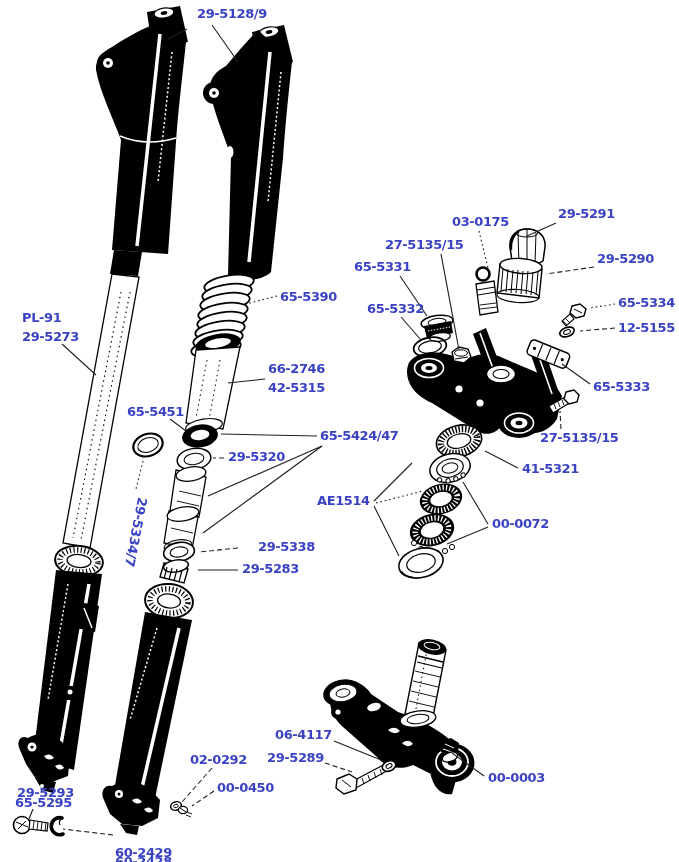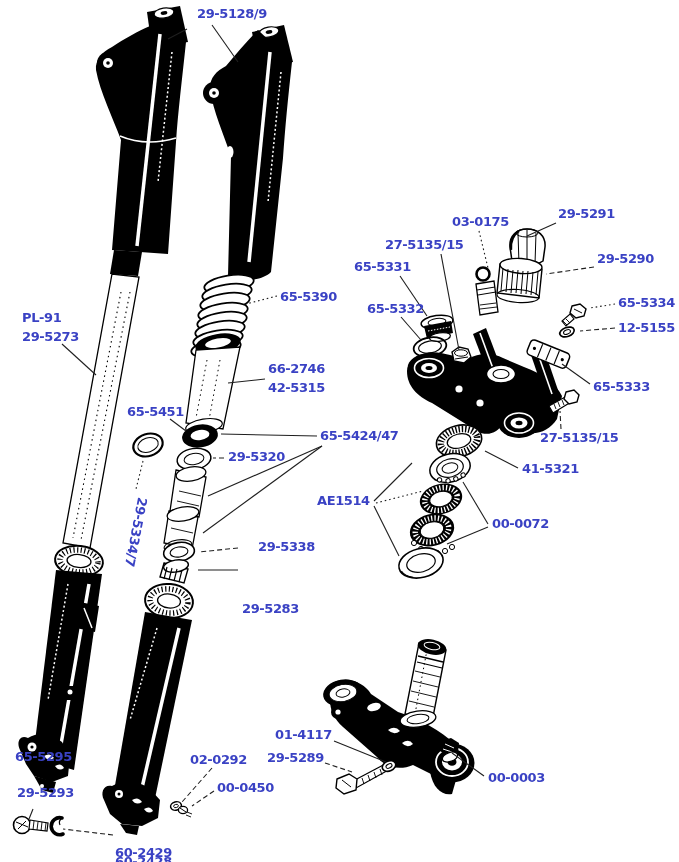--- a/index.html
+++ b/index.html
@@ -407,27 +407,27 @@
       <div class="part-label" style="left: 22px; top: 311px;">PL-91</div>
       <div class="part-label" style="left: 22px; top: 330px;">29-5273</div>
       <div class="part-label" style="left: 268px; top: 362px;">66-2746</div>
       <div class="part-label" style="left: 268px; top: 381px;">42-5315</div>
       <div class="part-label" style="left: 127px; top: 405px;">65-5451</div>
       <div class="part-label" style="left: 320px; top: 429px;">65-5424/47</div>
       <div class="part-label" style="left: 228px; top: 450px;">29-5320</div>
       <div class="part-label" style="left: 136px; top: 532px; transform: translate(-50%, -50%) rotate(101deg);">29-5334/7</div>
       <div class="part-label" style="left: 317px; top: 494px;">AE1514</div>
       <div class="part-label" style="left: 242px; top: 540px; margin-left: 16px;">29-5338</div>
-      <div class="part-label" style="left: 242px; top: 562px; margin-top: 40px;">29-5283</div>
+      <div class="part-label" style="left: 242px; top: 562px;">29-5283</div>
       <div class="part-label" style="left: 540px; top: 431px;">27-5135/15</div>
       <div class="part-label" style="left: 522px; top: 462px;">41-5321</div>
       <div class="part-label" style="left: 492px; top: 517px;">00-0072</div>
-      <div class="part-label" style="left: 275px; top: 728px;">01-4117</div>
+      <div class="part-label" style="left: 275px; top: 728px;">06-4117</div>
       <div class="part-label" style="left: 267px; top: 751px; text-align: right;">29-5289</div>
       <div class="part-label" style="left: 190px; top: 753px;">02-0292</div>
       <div class="part-label" style="left: 217px; top: 781px;">00-0450</div>
       <div class="part-label" style="left: 17px; top: 779px; margin-top: 7px;">29-5293</div>
-      <div class="part-label" style="left: 15px; top: 750px; text-align: right;">65-5295</div>
+      <div class="part-label" style="left: 15px; top: 796px; text-align: right;">65-5295</div>
       <div class="part-label" style="left: 115px; top: 827px; margin-top: 28px;">60-2428</div>
       <div class="part-label" style="left: 115px; top: 846px;">60-2429</div>
       <div class="part-label" style="left: 488px; top: 771px;">00-0003</div>
     </div>
 </div>
 
 </body></html>

